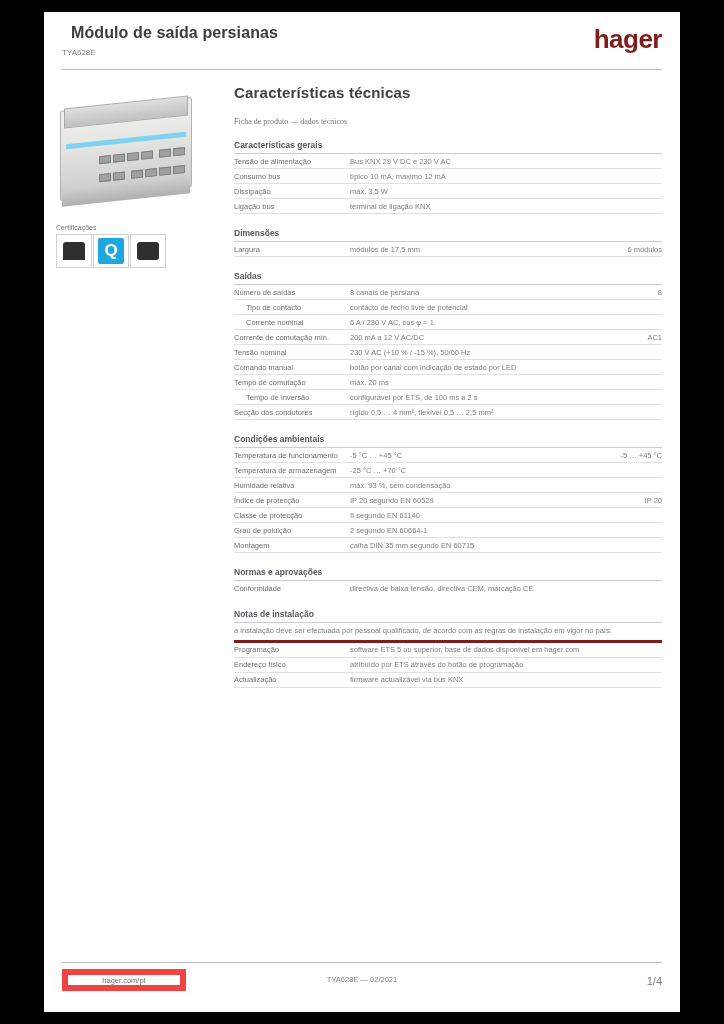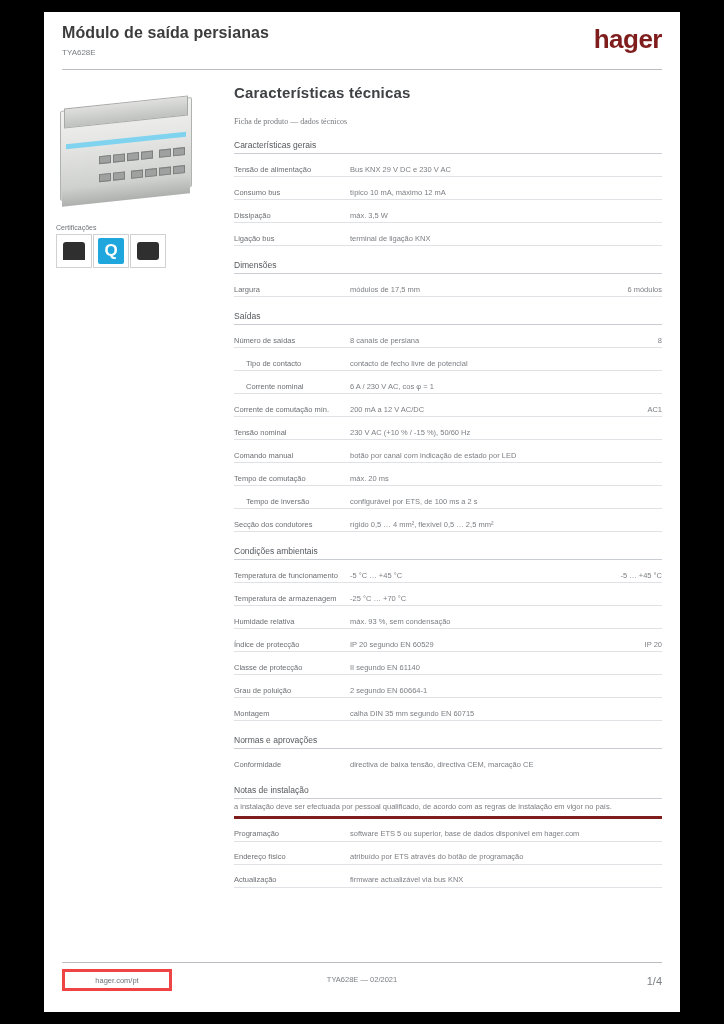--- a/index.html
+++ b/index.html
@@ -16,21 +16,21 @@
     width:636px; height:1000px;
     background:#fff;
   }
 
   
   .header {
     position:absolute; left:18px; top:10px; right:18px; height:48px;
     border-bottom:1px solid #b9bcc0;
   }
   .header-title {
-    position:absolute; left:0; top:2px;
+    position:absolute; left:9px; top:2px;
     font-size:16px; font-weight:bold; color:#3c3c3c;
     letter-spacing:0.1px;
   }
   .header-sub {
     position:absolute; left:0; top:26px;
     font-size:8px; color:#7a7d81;
   }
   .brand {
     position:absolute; right:0; top:4px;
     font-size:26px; font-weight:bold;
@@ -107,51 +107,51 @@
     font-size:15px; font-weight:bold; color:#3f4145;
     letter-spacing:0.2px;
     margin-bottom:16px;
   }
   .lead {
     font-size:8px; color:#74777b; margin-bottom:10px;font-family:Liberation Serif, serif;
   }
 
   .section { margin-bottom:2px; }
   .section-head {
-    font-size:8.5px; font-weight:normal; color:#55585c;
+    font-size:8.5px; font-weight:bold; color:#55585c;
     padding:4px 0 3px 0;
     border-bottom:1px solid #c9ccd0;
   }
   .row {
     display:flex; align-items:baseline;
     border-bottom:1px solid #dfe1e4;
     padding:2.5px 0;
     font-size:7.5px; color:#74777b;
   }
   .row.noline { border-bottom:none; }
   .row .k { width:116px; flex:0 0 116px; color:#6c6f73; }
-  .row .v { flex:1 1 auto; color:#7b7e82;margin-top:8px; }
+  .row .v { flex:1 1 auto; color:#7b7e82; }
   .row .r { text-align:right; color:#7b7e82; white-space:nowrap; padding-left:6px; }
   .row.sub .k { padding-left:12px; }
   .block-text {
     font-size:7.5px; color:#7b7e82; line-height:1.45;
     padding:3px 0;
     border-bottom:3px solid #7f1d1d;
   }
   .spacer { height:8px; }
 
   
   .footer {
     position:absolute; left:18px; right:18px; bottom:16px; height:34px;
     border-top:1px solid #b9bcc0;
   }
   .footer-box {
     position:absolute; left:0; top:6px;
-    width:110px; height:22px;
-    border:3px solid #ef4444;
+    width:124px; height:22px;
+    border:6px solid #ef4444;
     display:flex; align-items:center; justify-content:center;
     font-size:7.5px; color:#6f7276;
   }
   .footer-center {
     position:absolute; left:0; right:0; top:12px;
     text-align:center; font-size:7.5px; color:#7b7e82;
   }
   .footer-right {
     position:absolute; right:0; top:12px;
     font-size:11px; color:#7b7e82;

